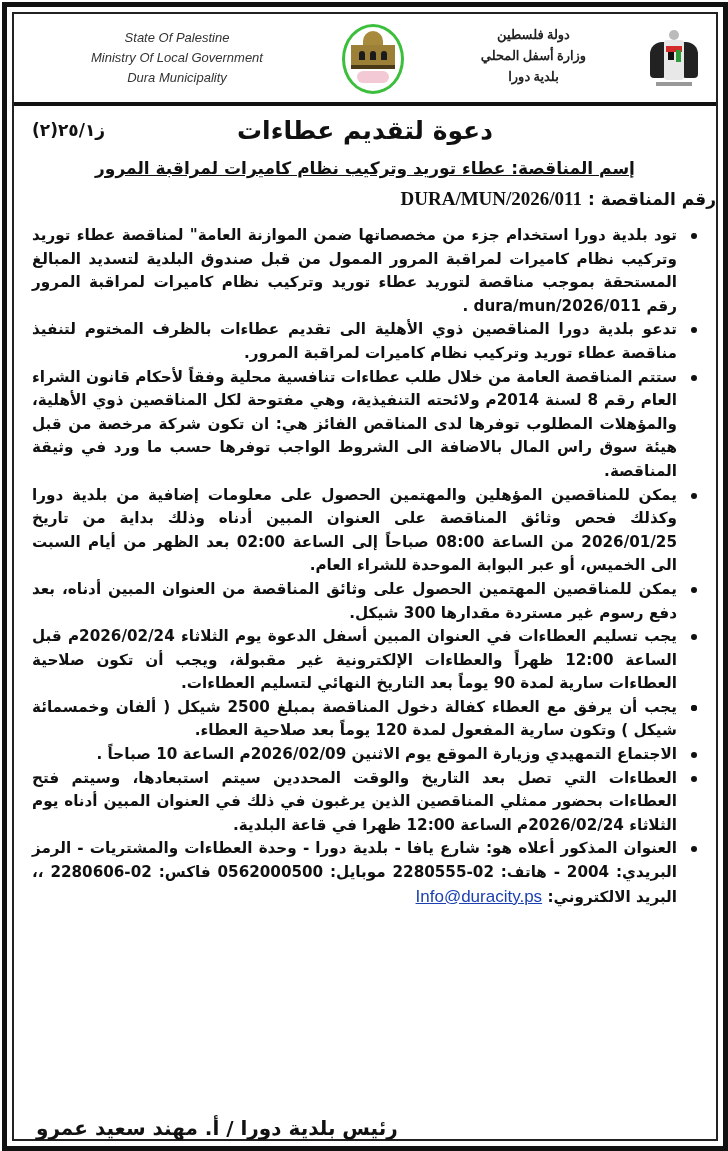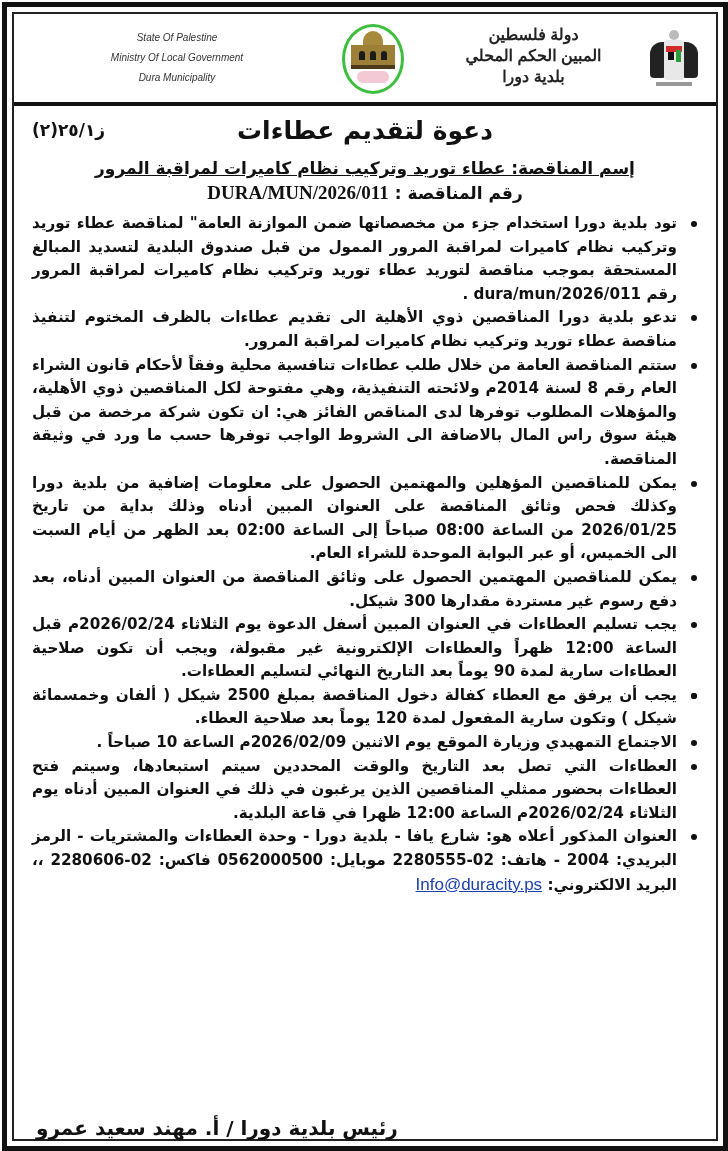--- a/index.html
+++ b/index.html
@@ -34,32 +34,32 @@
       height: 88px;
       border-bottom: 4px solid #111;
     }
     .hdr-en {
       position: absolute;
       left: 28px; top: 14px;
       width: 270px;
       text-align: center;
       font-family: "Liberation Sans", sans-serif;
       font-style: italic;
-      font-size: 10px;
+      font-size: 13px;
       line-height: 20px;
       color: #333;
     }
     .hdr-ar {
       position: absolute;
       right: 95px; top: 10px;
       width: 175px;
       text-align: center;
       direction: rtl;
-      font-family: Liberation Sans, sans-serif;
-      font-size: 16px;
+      font-family: Liberation Serif, serif;
+      font-size: 13px;
       font-weight: bold;
       line-height: 21px;
       color: #222;
     }
     .logo-dura {
       position: absolute;
       left: 328px; top: 10px;
       width: 56px; height: 64px;
       border-radius: 50%;
       border: 3px solid #3cbf3c;
@@ -179,24 +179,23 @@
     }
     .tender-name {
       text-align: center;
       font-size: 17px;
       font-weight: bold;
       line-height: 24px;
       margin-top: 2px;
       text-decoration: underline;
     }
     .tender-no {
-      text-align: center;
       font-size: 17px;
       font-weight: bold;
-      line-height: 26px;
+      line-height: 38px;
     }
     .tender-no .code {
       font-family: "Liberation Serif", serif;
       font-size: 19px;
       direction: ltr;
       unicode-bidi: embed;
     }
     ul.bullets {
       list-style: none;
       margin: 6px 3px 0 0;
@@ -254,21 +253,21 @@
         <div class="building"></div>
         <div class="arch" style="left:14px"></div>
         <div class="arch" style="left:25px"></div>
         <div class="arch" style="left:36px"></div>
         <div class="base"></div>
         <div class="flowers"></div>
       </div>
 
       <div class="hdr-ar">
         <div>دولة فلسطين</div>
-        <div>المبين الحكم المحلي</div>
+        <div>وزارة أسفل المحلي</div>
         <div>بلدية دورا</div>
       </div>
 
       <div class="logo-eagle">
         <div class="wing-l"></div>
         <div class="wing-r"></div>
         <div class="body"></div>
         <div class="head"></div>
         <div class="shield-red"></div>
         <div class="shield-black"></div>

